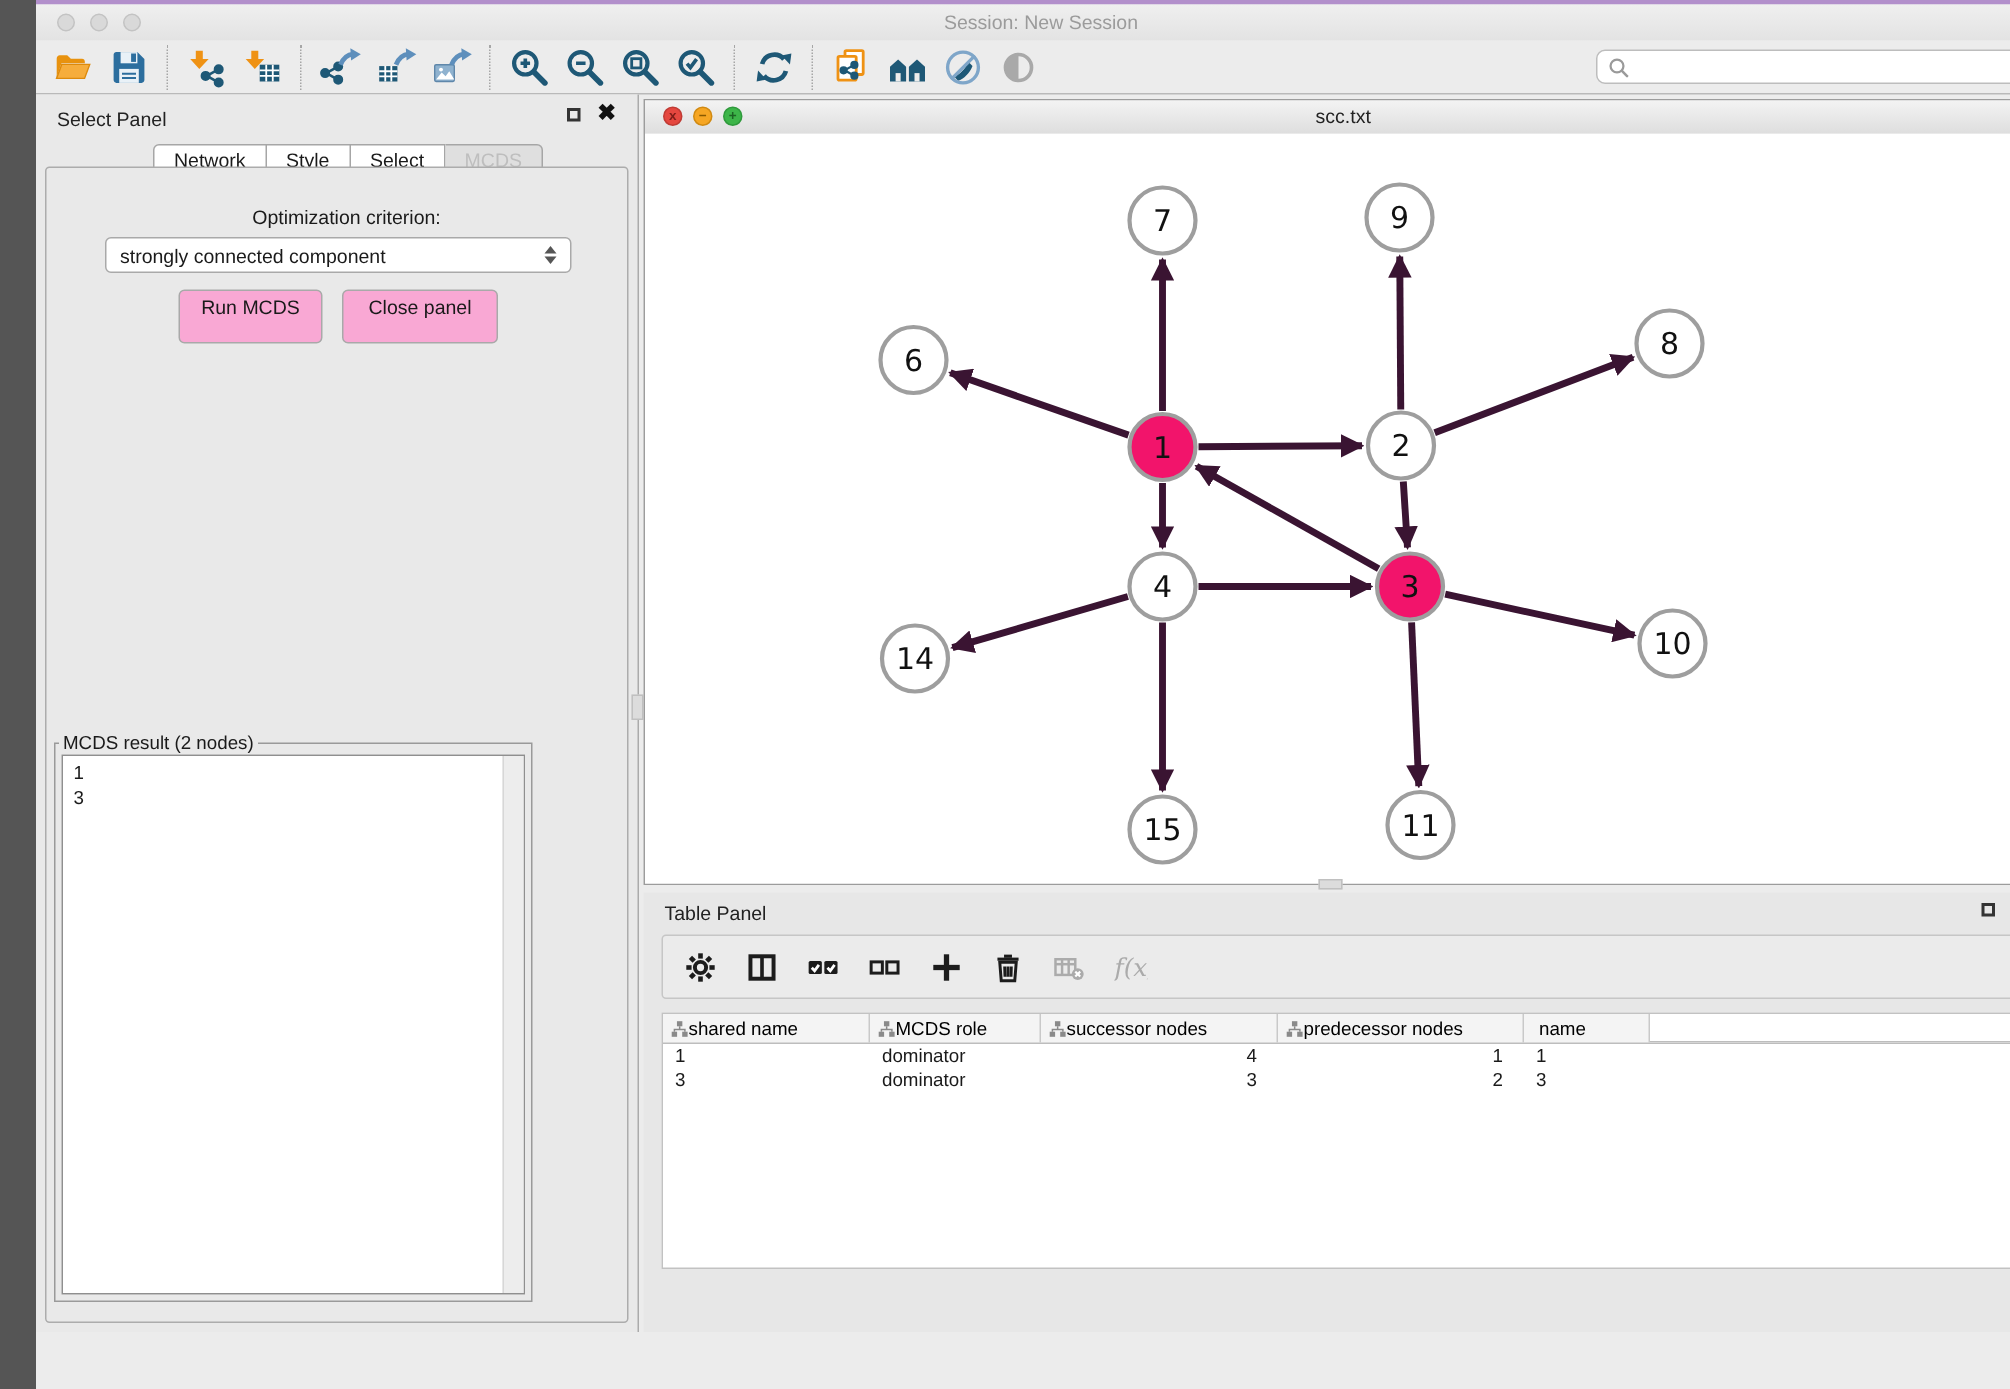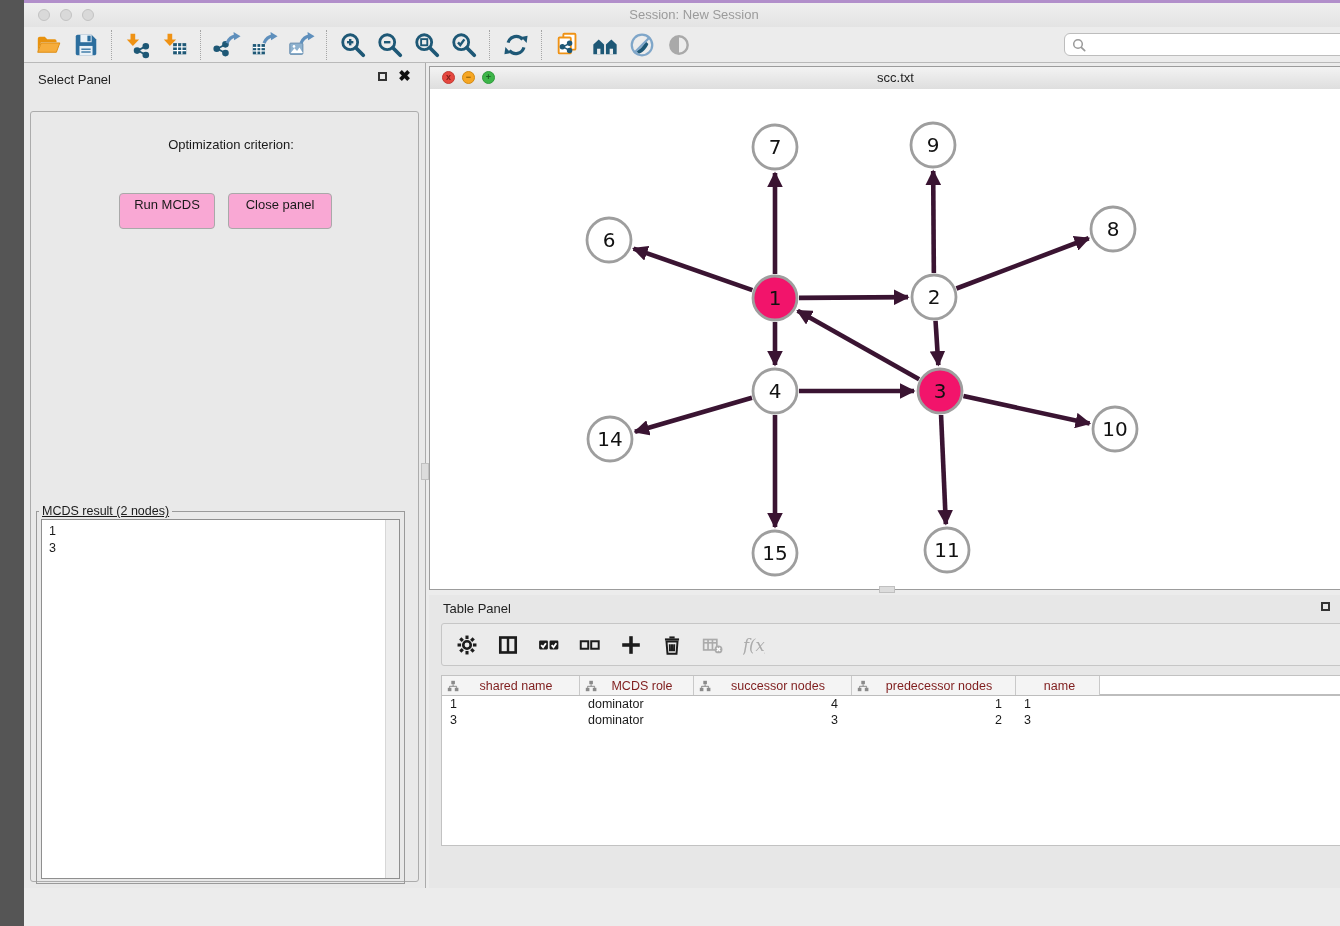--- a/index.html
+++ b/index.html
@@ -46,22 +46,22 @@
   .select-box{position:absolute;left:39px;top:46px;width:311px;height:24px;background:#fff;
               border:1px solid #A9A9A9;border-radius:4px;box-sizing:border-box;
               display:flex;align-items:center;padding:0 9px;}
   .select-box .val{flex:1;font-size:13px;}
   .stepper{display:flex;flex-direction:column;gap:2px;align-items:center;}
   .stepper i{width:0;height:0;border-left:4px solid transparent;border-right:4px solid transparent;}
   .stepper .up{border-bottom:5px solid #555;}
   .stepper .dn{border-top:5px solid #555;}
   .btn{position:absolute;height:36px;background:#f9a8d4;border:1px solid #A9A9A9;border-radius:4px;
        font-size:13px;text-align:center;line-height:22px;box-sizing:border-box;cursor:default;}
-  .result{position:absolute;left:5px;top:392px;width:369px;height:380px;margin:0;
-          border:1px solid #9A9A9A;padding:0;box-sizing:border-box;text-decoration:underline;}
+  .result{position:absolute;left:5px;top:376px;width:319px;height:380px;margin:0;
+          border:1px solid #9A9A9A;padding:0;box-sizing:border-box;}
   .result legend{font-size:12.5px;padding:0 3px;margin-left:2px;}
   .result-area{position:absolute;left:4px;top:1px;right:4px;bottom:4px;background:#fff;
                border:1px solid #8F8F8F;}
   .result-area pre{margin:3px 7px;font-family:"Liberation Sans",sans-serif;font-size:12.5px;line-height:17px;}
   .result-scroll{position:absolute;right:0;top:0;bottom:0;width:13px;background:#EDEDED;
                  border-left:1px solid #D7D7D7;}
 
   
   .netwin{position:absolute;left:405px;top:66px;width:933px;height:524px;border:1px solid #9C9C9C;
           background:#fff;box-sizing:border-box;}
@@ -86,21 +86,21 @@
   .tp-toolbar{position:absolute;left:12px;top:28px;right:8px;height:43px;background:#EBEBEB;
               border:1px solid #C6C6C6;border-radius:3px;display:flex;align-items:center;
               padding-left:12px;gap:15px;box-sizing:border-box;}
   .tp-btn{width:26px;height:26px;display:flex;align-items:center;justify-content:center;}
   .tp-btn svg{width:22px;height:22px;}
   .tbl{position:absolute;left:12px;top:80px;right:8px;height:171px;background:#fff;
        border:1px solid #C2C2C2;box-sizing:border-box;overflow:hidden;}
   .tbl-head{display:flex;height:20px;background:#F4F4F4;border-bottom:1px solid #BDBDBD;box-sizing:border-box;}
   .th{display:flex;align-items:center;border-right:1px solid #C9C9C9;box-sizing:border-box;height:100%;}
   .th svg{width:12px;height:12px;margin-left:5px;flex:none;}
-  .th .lbl{flex:1;text-align:center;font-size:12.5px;color:#7f1d1d;padding-right:6px;white-space:nowrap;}
+  .th .lbl{flex:1;text-align:left;font-size:12.5px;color:#000000;padding-right:6px;white-space:nowrap;}
   .th.filler{flex:1;border-right:none;background:#fff;border-bottom:1px solid #BDBDBD;}
   .tbl-row{display:flex;height:16px;align-items:center;font-size:12.5px;}
   .td{box-sizing:border-box;white-space:nowrap;overflow:hidden;}
   .table-tabs{position:absolute;left:277px;top:269px;}
 
   
   .statusbar{position:absolute;left:0;bottom:0;right:0;height:38px;background:#ECECEC;
              border-top:1px solid #C6C6C6;box-sizing:border-box;}
   .sb-btn{position:absolute;left:8px;top:7px;width:28px;height:26px;background:#F4F4F4;
           border:1px solid #ADADAD;display:flex;align-items:center;justify-content:center;box-sizing:border-box;}
@@ -291,24 +291,37 @@
         <line x1="9.3" y1="9.3" x2="12.7" y2="12.7" stroke="#9a9a9a" stroke-width="1.7" stroke-linecap="round"></line>
       </svg>
     <input placeholder="" style="">
   </div>
 
   <div class="cpanel">
     <div class="cp-title">Select Panel</div>
     <span class="wm wm-float" style="right:38px"></span>
     <span class="wm wm-close" style="right:14px">✖</span>
 
+    <div class="cp-tabs segs" id="cp-tabs">
+        <div class="seg">Network</div>
+        <div class="seg">Style</div>
+        <div class="seg">Select</div>
+        <div class="seg active">MCDS</div>
+      </div>
 
     <div class="cp-box">
       <div class="opt-label">Optimization criterion:</div>
 
+      <div class="select-box">
+        <span class="val">strongly connected component</span>
+        <span class="stepper">
+            <i class="up"></i>
+            <i class="dn"></i>
+          </span>
+      </div>
 
       <div class="btn" style="left:88px;top:81px;width:96px">Run MCDS</div>
       <div class="btn" style="left:197px;top:81px;width:104px">Close panel</div>
 
       <fieldset class="result">
         <legend>MCDS result (2 nodes)</legend>
         <div class="result-area">
           <pre id="result-lines">1
 3</pre>
           <div class="result-scroll"></div>

